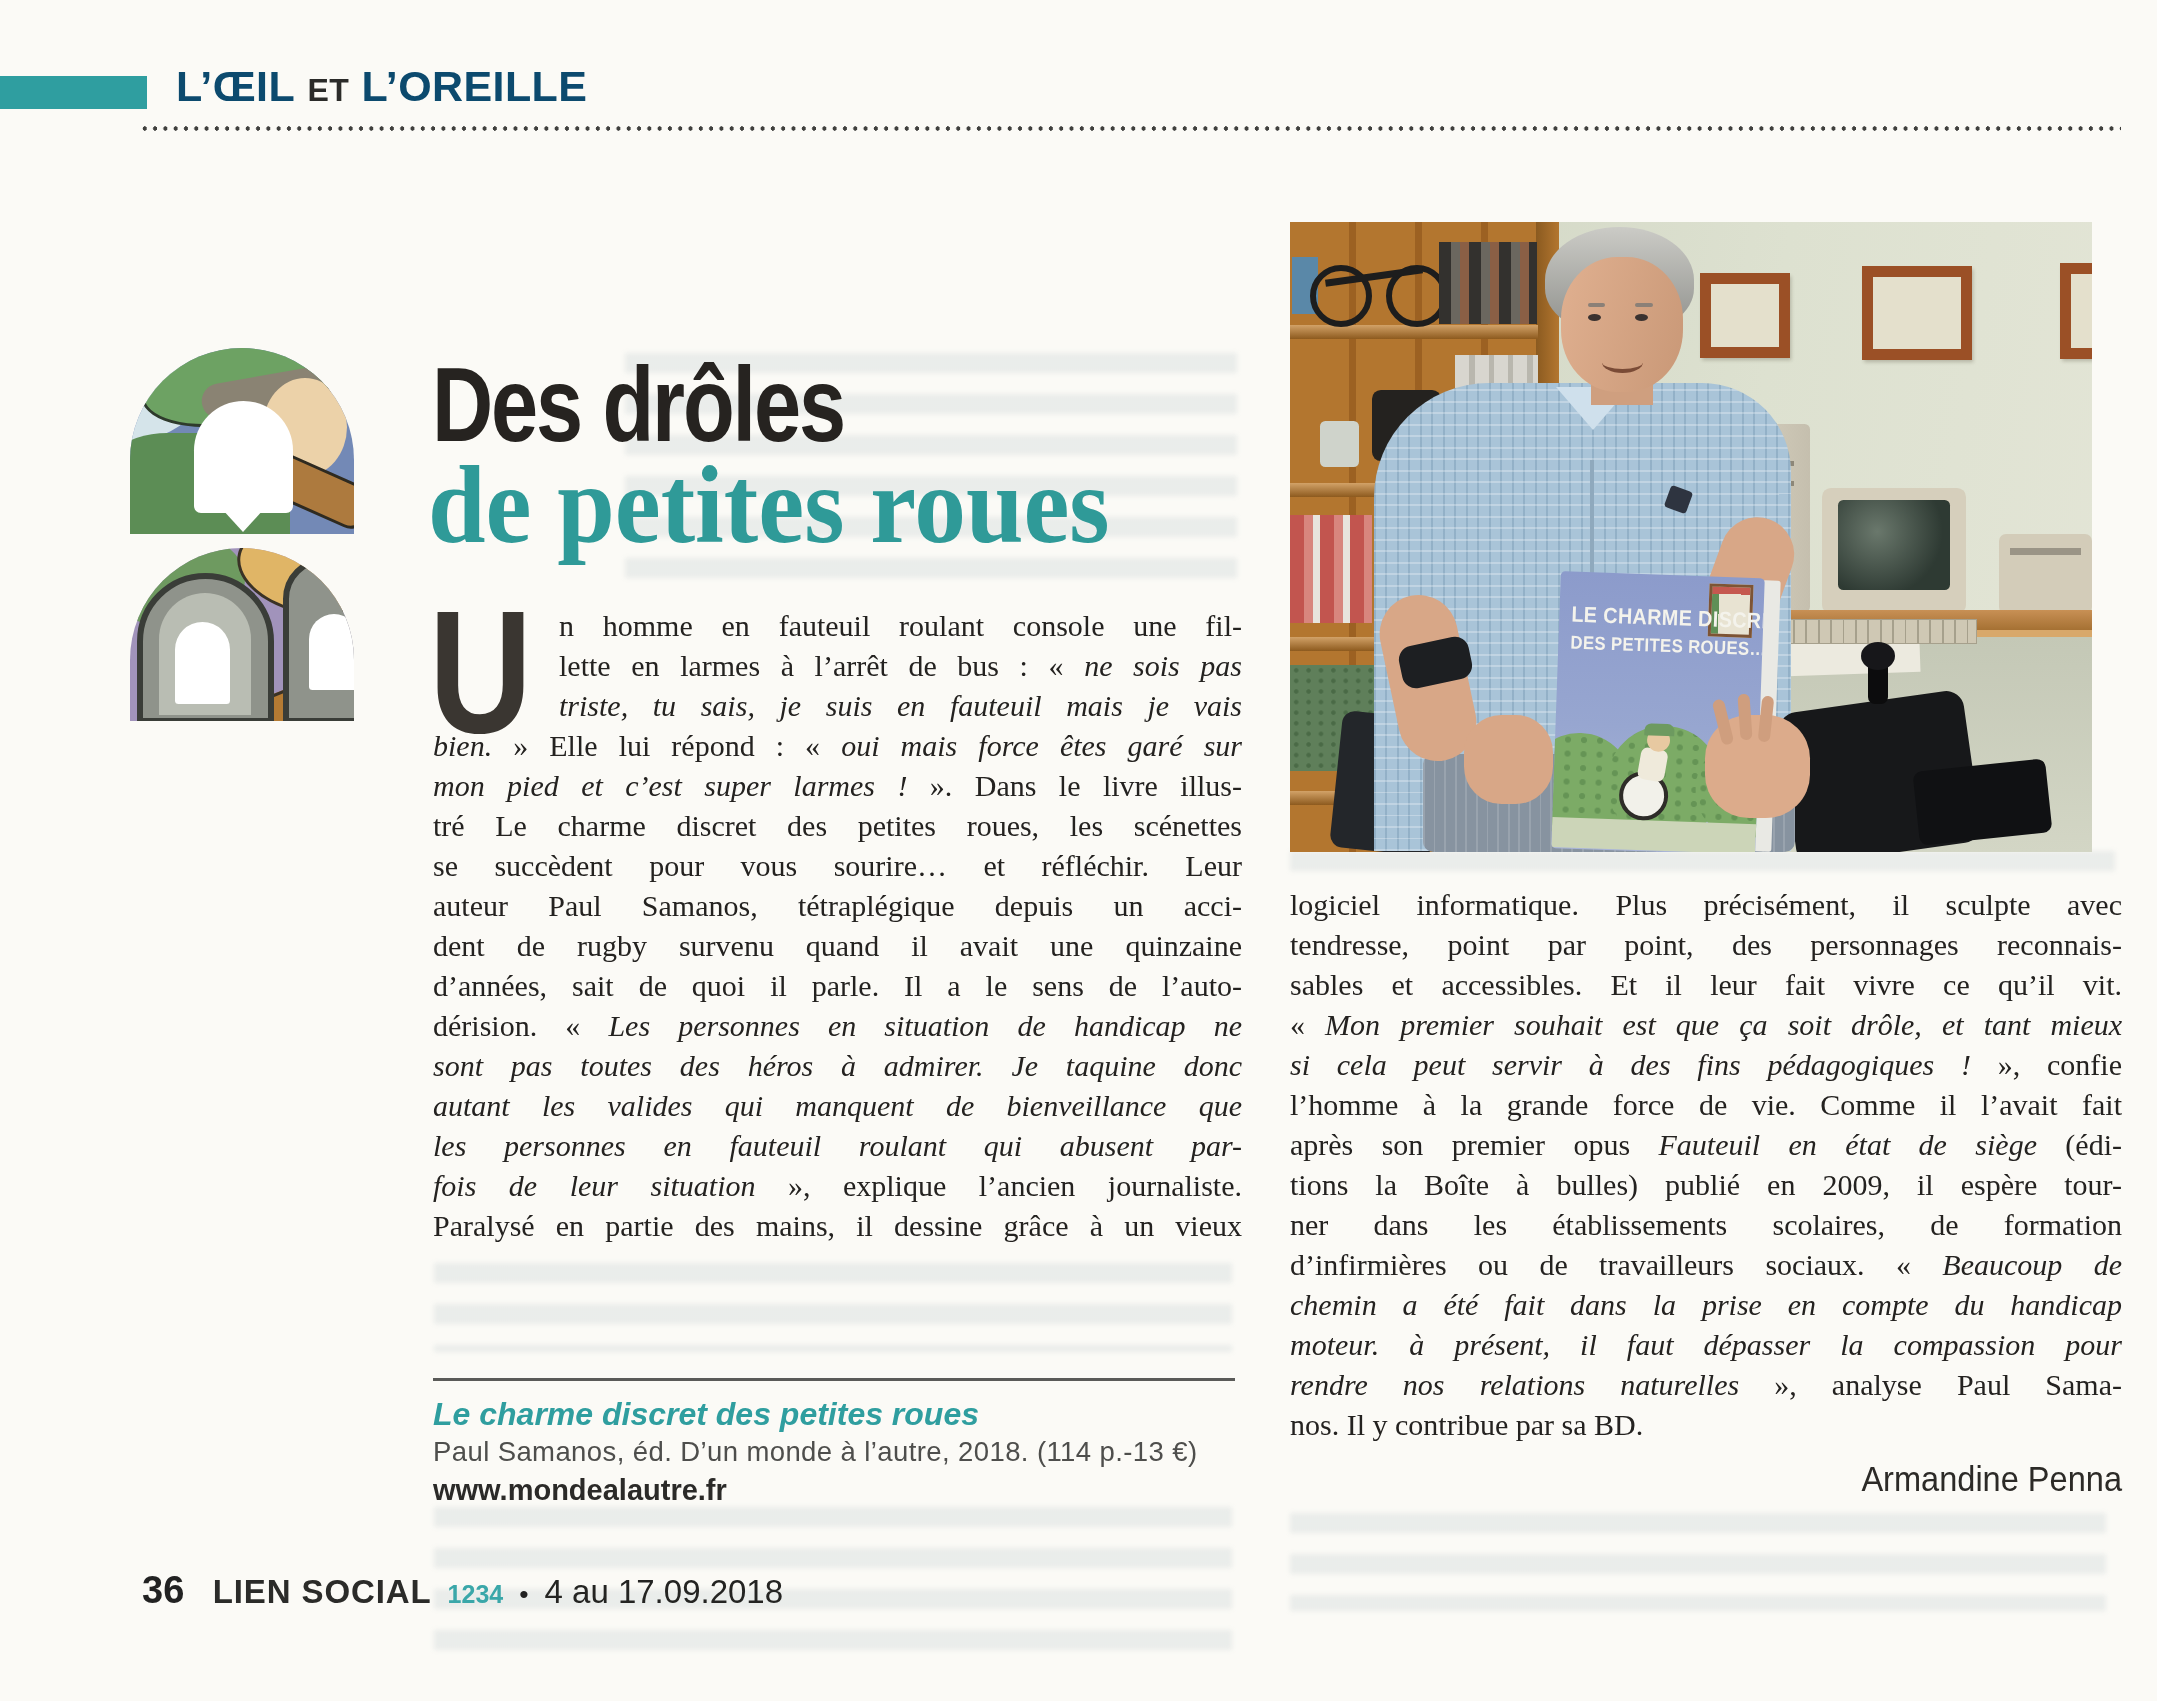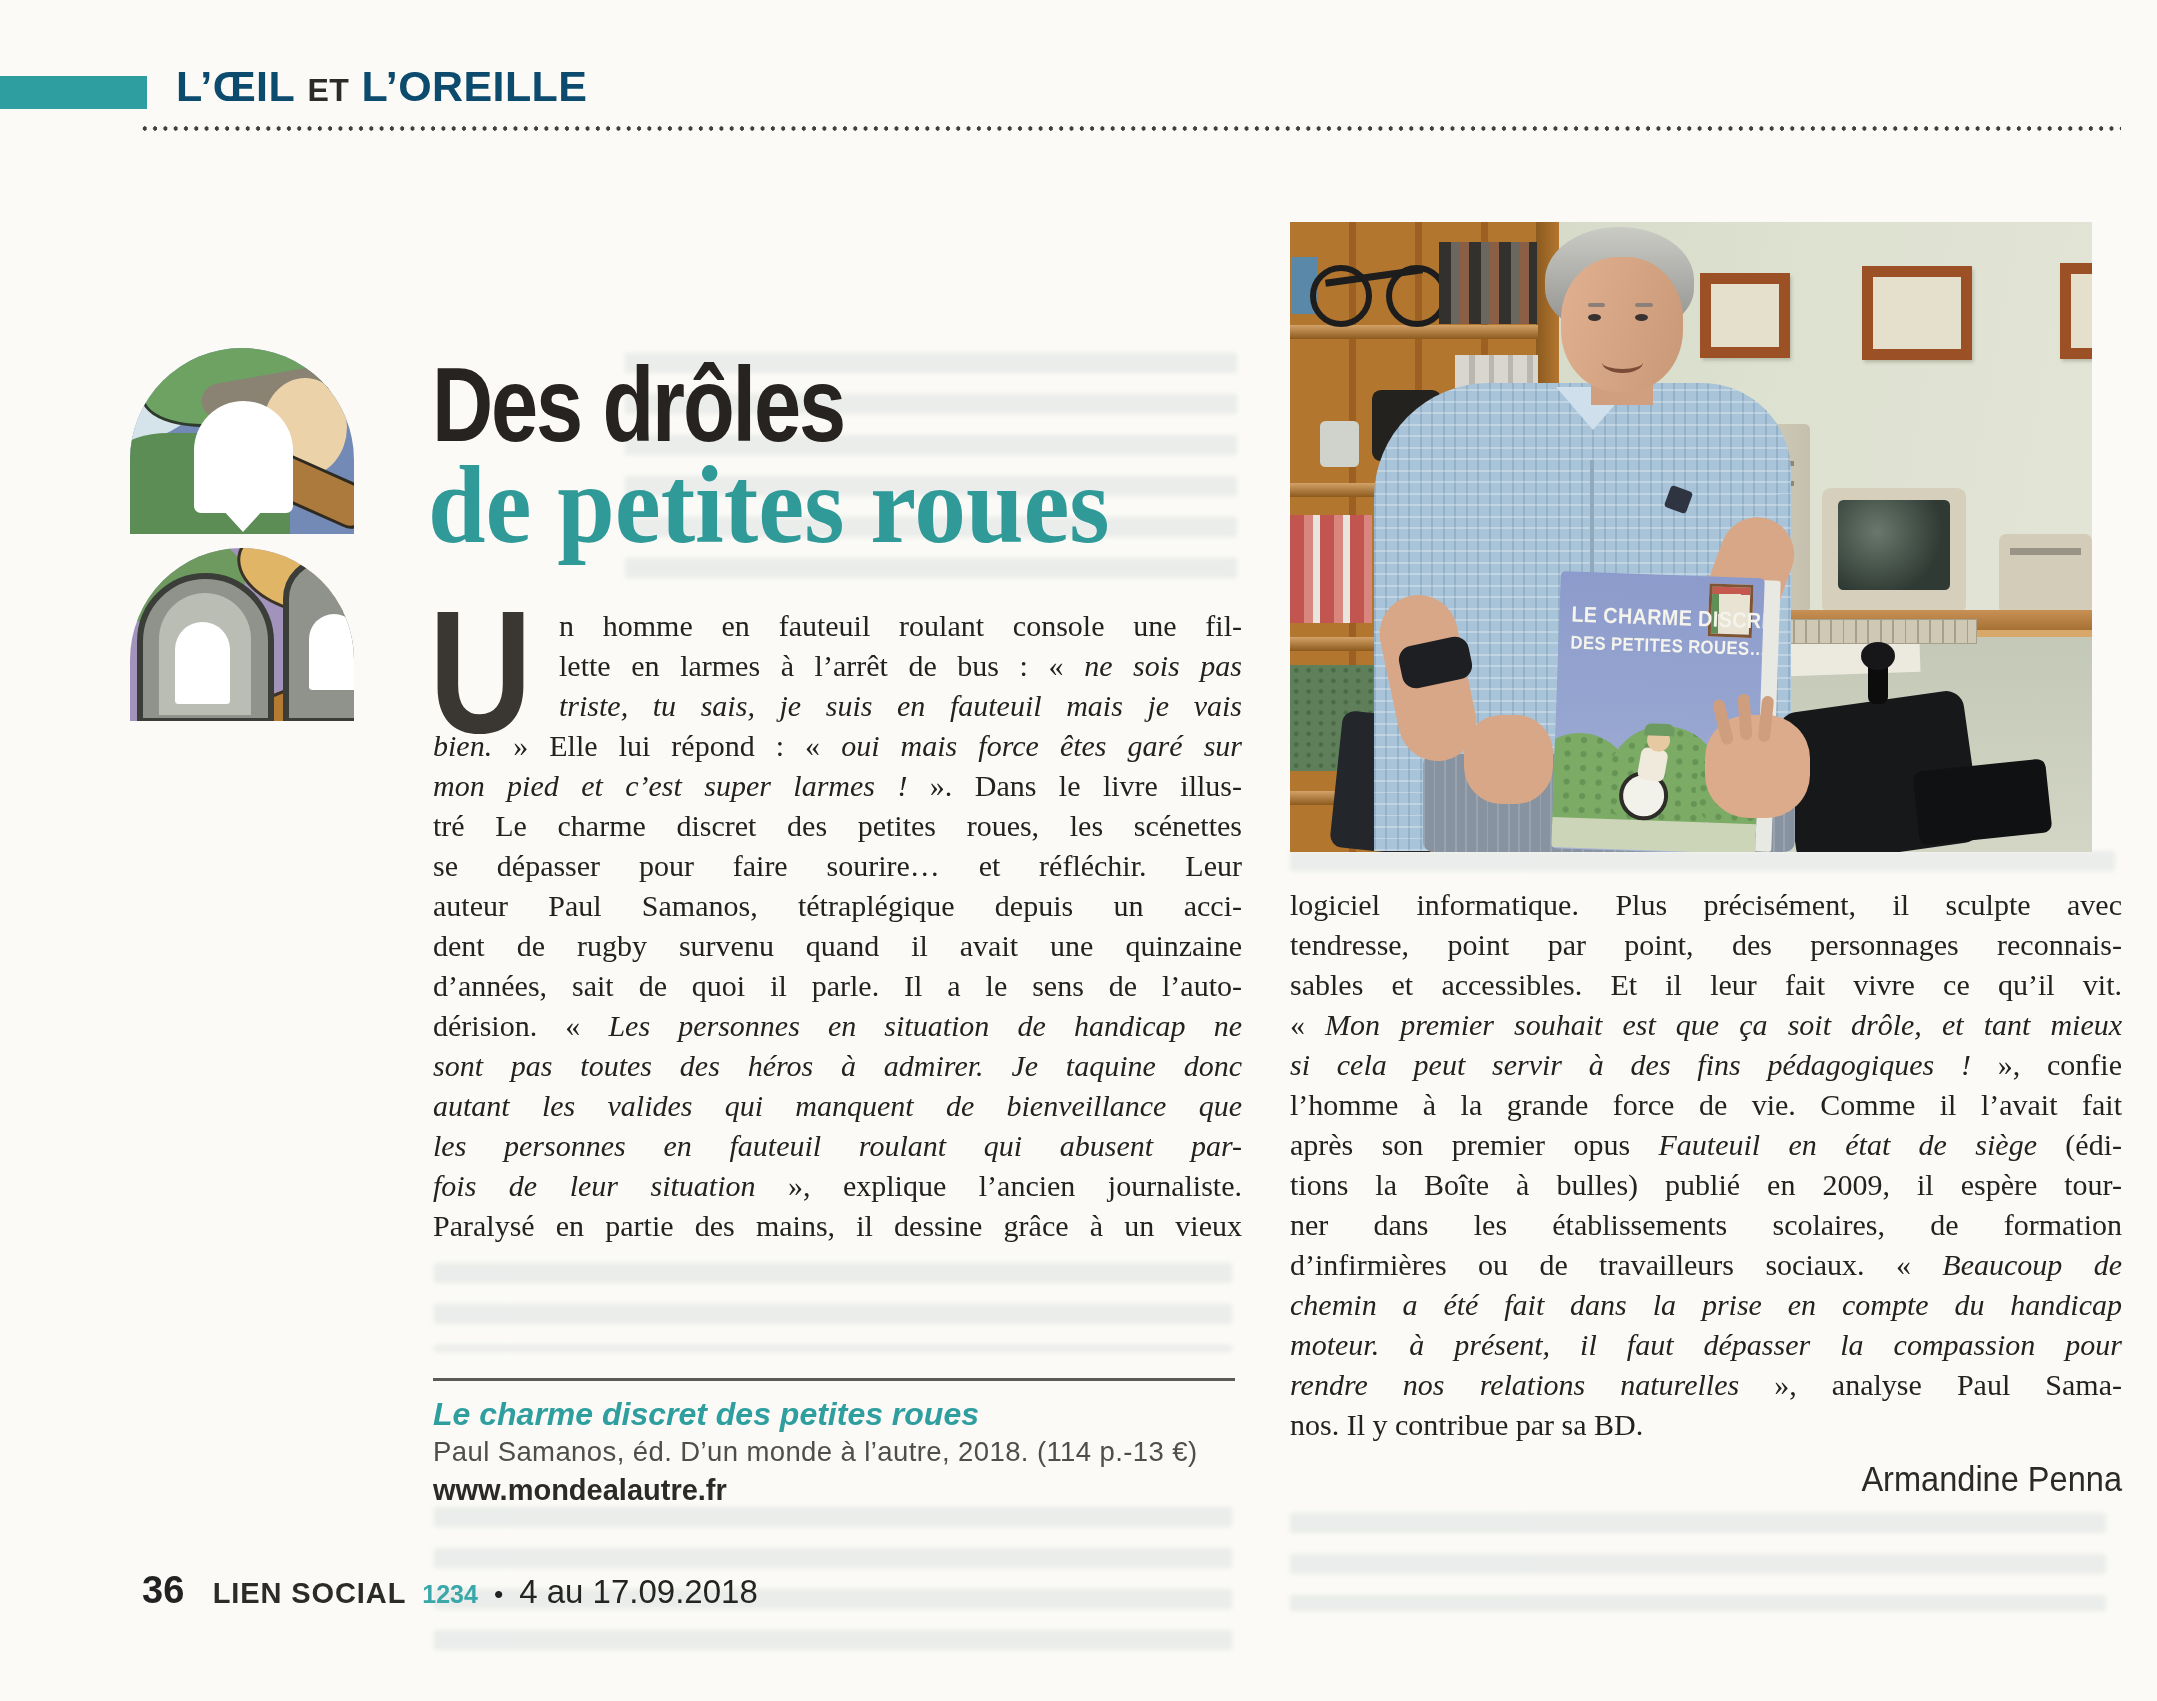--- a/index.html
+++ b/index.html
@@ -71,21 +71,21 @@
 
   
   #book-rule{left:433px;top:1378px;width:802px;height:2.7px;background:#5a5a58;}
   #book-title{left:433px;top:1396px;font-size:32px;font-weight:bold;font-style:italic;color:#2f9e9f;}
   #book-details{left:433px;top:1436px;font-size:27.5px;color:#4e4e4c;letter-spacing:0.4px;}
   #book-site{left:433px;top:1474px;font-size:29px;font-weight:bold;color:#2b2a28;}
 
   
   #footer{left:142px;top:1569px;display:flex;align-items:baseline;gap:16px;}
   #footer .pnum{font-size:38px;font-weight:bold;color:#222;}
-  #footer .mag{font-size:29px;font-weight:bold;color:#2b2b29;letter-spacing:0.9px;margin-left:12.4px;}
+  #footer .mag{font-size:33px;font-weight:bold;color:#2b2b29;letter-spacing:0.9px;margin-left:12.4px;}
   #footer .issue{font-size:25px;font-weight:bold;color:#3aa7a9;}
   #footer .sep{font-size:26.6px;color:#222;}
   #footer .dates{font-size:33px;color:#242422;}
 
   
   #photo{left:1290px;top:222px;width:802px;height:630px;background:linear-gradient(100deg,#cfd4c2,#dde1d0 55%,#e3e5d6);overflow:hidden;}
   #photo *{position:absolute;}
   .shelf-bg{left:0;top:0;width:268px;height:630px;
     background:repeating-linear-gradient(90deg,#b3762f 0 59px,#9c6122 59px 66px);}
   .shelf-post{left:246px;top:0;width:23px;height:630px;background:linear-gradient(90deg,#8a5a20,#b3762f);}
@@ -225,21 +225,21 @@
   <div class="abs" id="title-2">de petites roues</div>
 
   <div class="abs" id="dropcap">U</div>
   <div class="abs col" id="left-col">
       <div class="tl"><span>n homme en fauteuil roulant console une fil-</span></div>
       <div class="tl"><span>lette en larmes à l’arrêt de bus : « </span><span class="it">ne sois pas</span></div>
       <div class="tl"><span class="it">triste, tu sais, je suis en fauteuil mais je vais</span></div>
       <div class="tl"><span class="it">bien.</span><span> » Elle lui répond : « </span><span class="it">oui mais force êtes garé sur</span></div>
       <div class="tl"><span class="it">mon pied et c’est super larmes !</span><span> ». Dans le livre illus-</span></div>
       <div class="tl"><span>tré Le charme discret des petites roues, les scénettes</span></div>
-      <div class="tl"><span>se dépasser pour faire sourire… et réfléchir. Leur</span></div>
+      <div class="tl"><span>se succèdent pour vous sourire… et réfléchir. Leur</span></div>
       <div class="tl"><span>auteur Paul Samanos, tétraplégique depuis un acci-</span></div>
       <div class="tl"><span>dent de rugby survenu quand il avait une quinzaine</span></div>
       <div class="tl"><span>d’années, sait de quoi il parle. Il a le sens de l’auto-</span></div>
       <div class="tl"><span>dérision. « </span><span class="it">Les personnes en situation de handicap ne</span></div>
       <div class="tl"><span class="it">sont pas toutes des héros à admirer. Je taquine donc</span></div>
       <div class="tl"><span class="it">autant les valides qui manquent de bienveillance que</span></div>
       <div class="tl"><span class="it">les personnes en fauteuil roulant qui abusent par-</span></div>
       <div class="tl"><span class="it">fois de leur situation</span><span> », explique l’ancien journaliste.</span></div>
       <div class="tl"><span>Paralysé en partie des mains, il dessine grâce à un vieux</span></div>
     </div>

